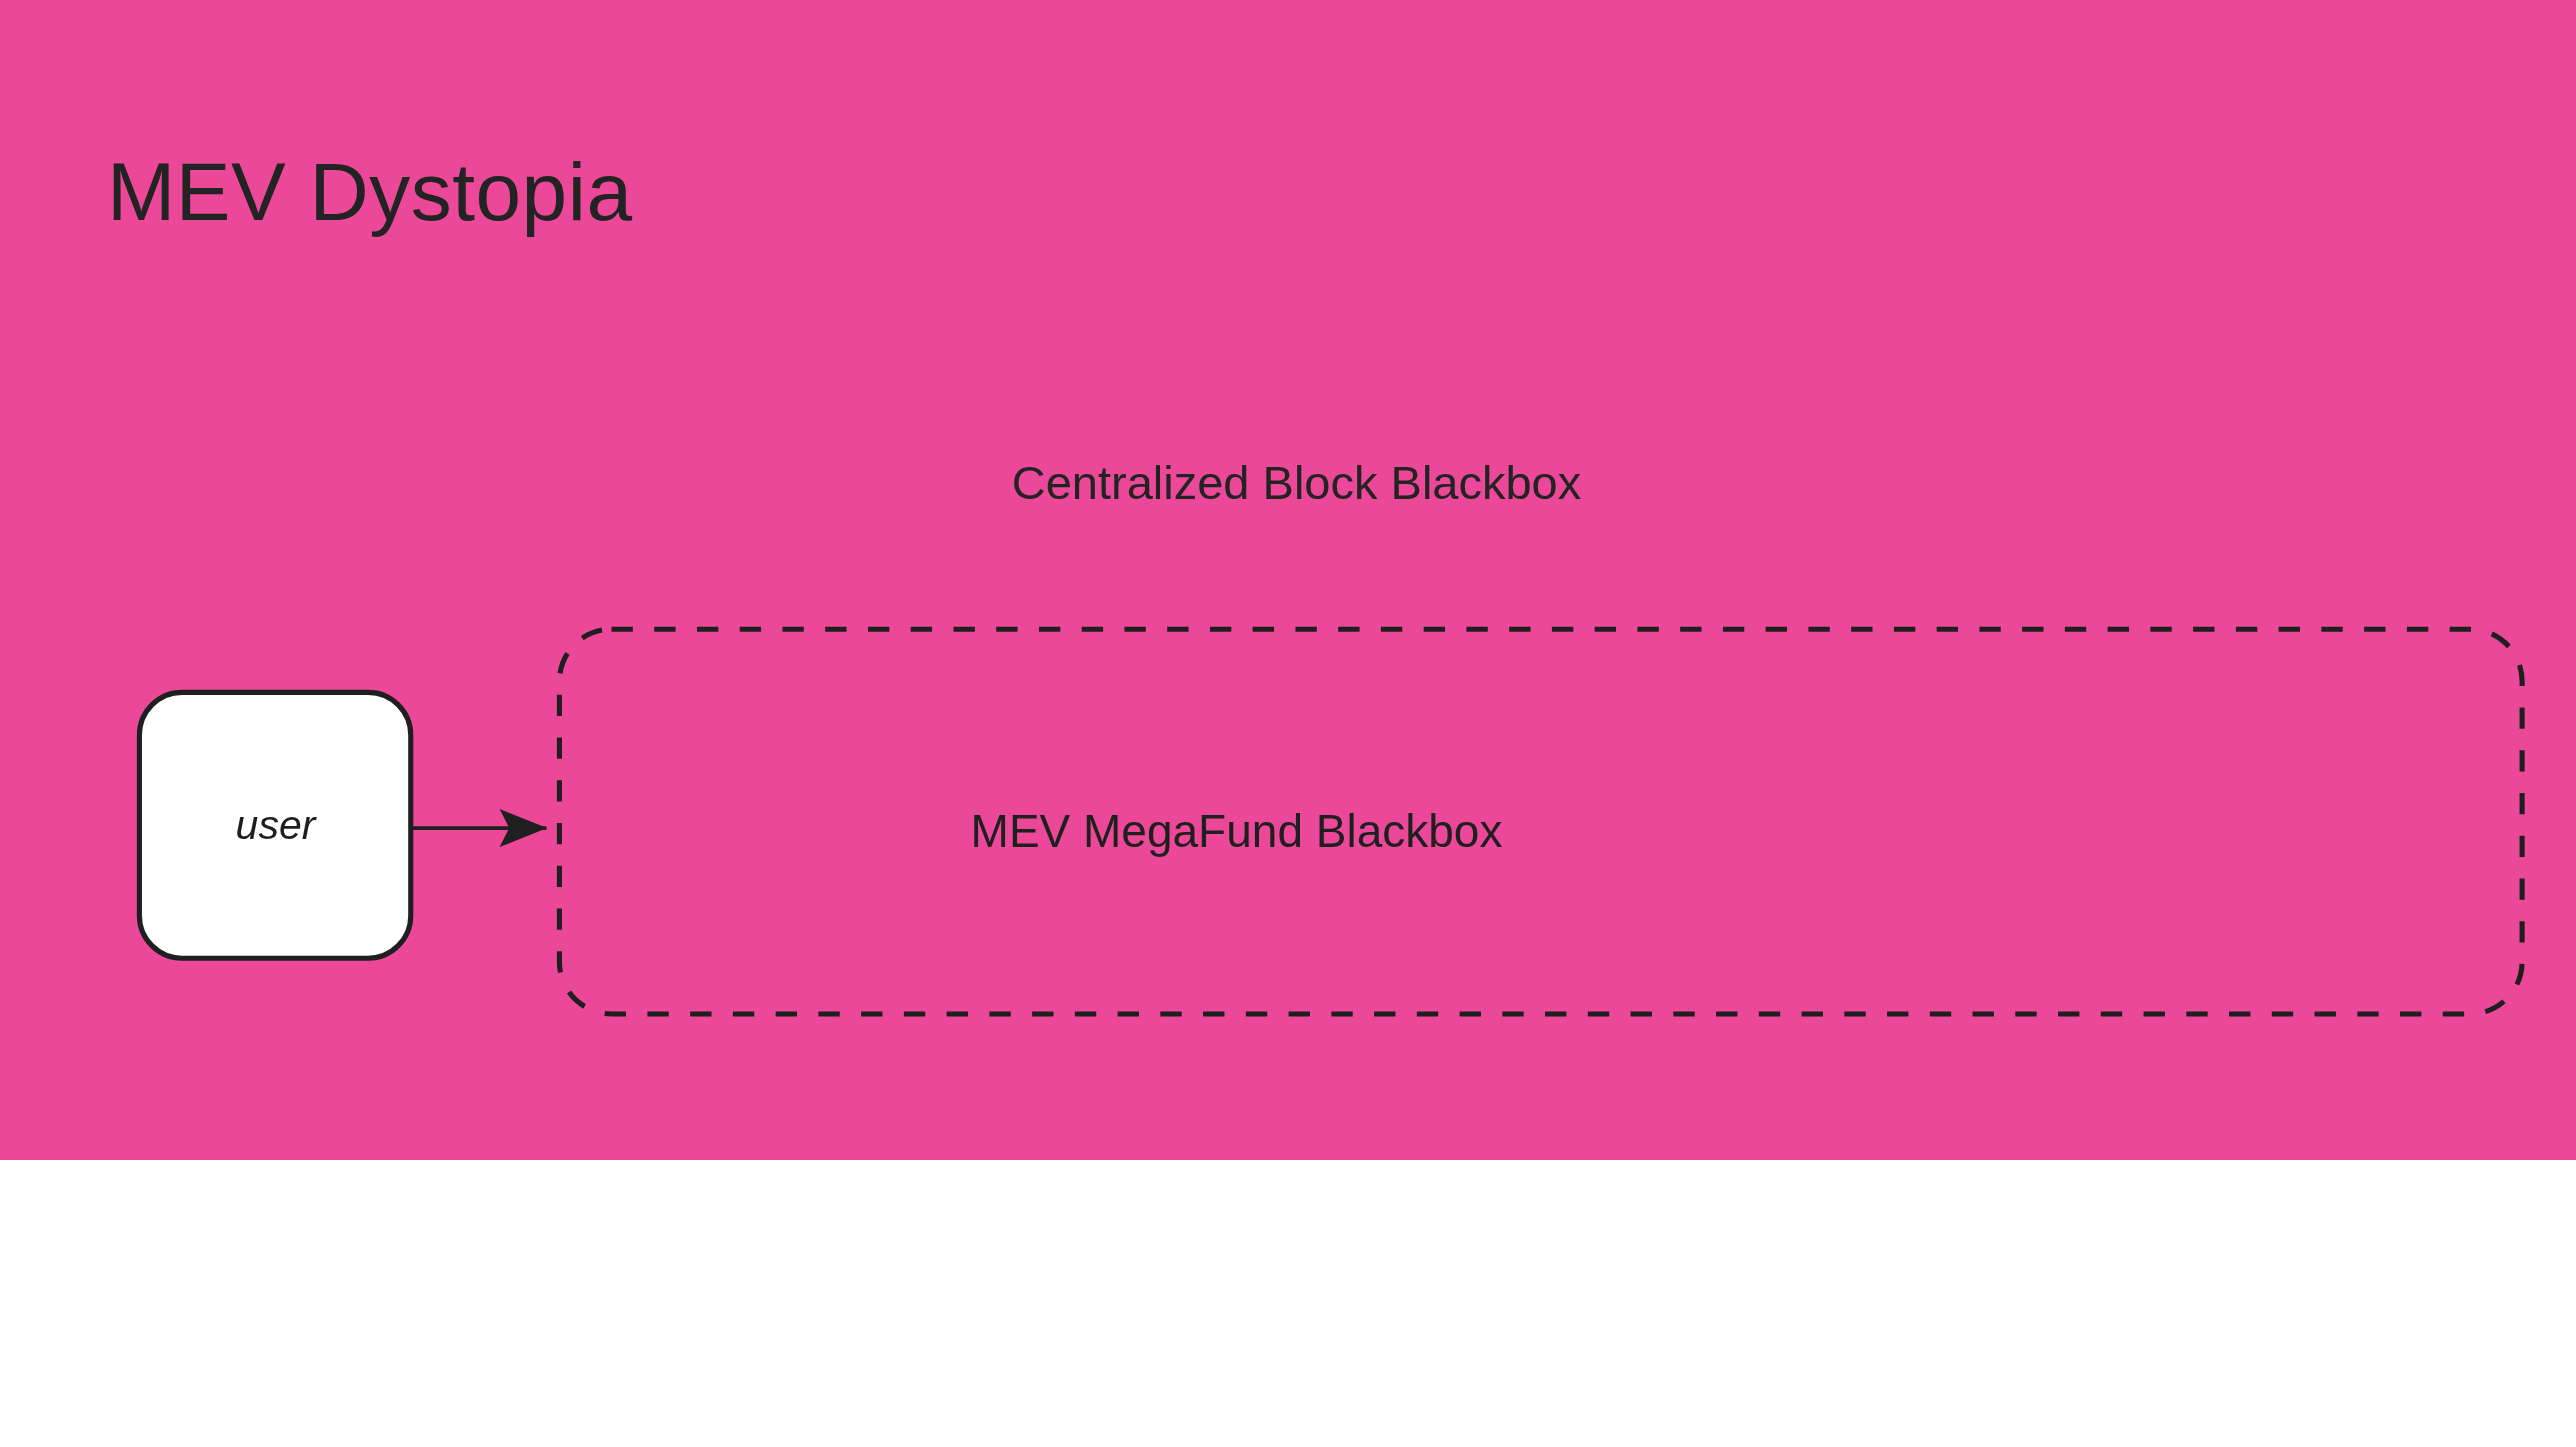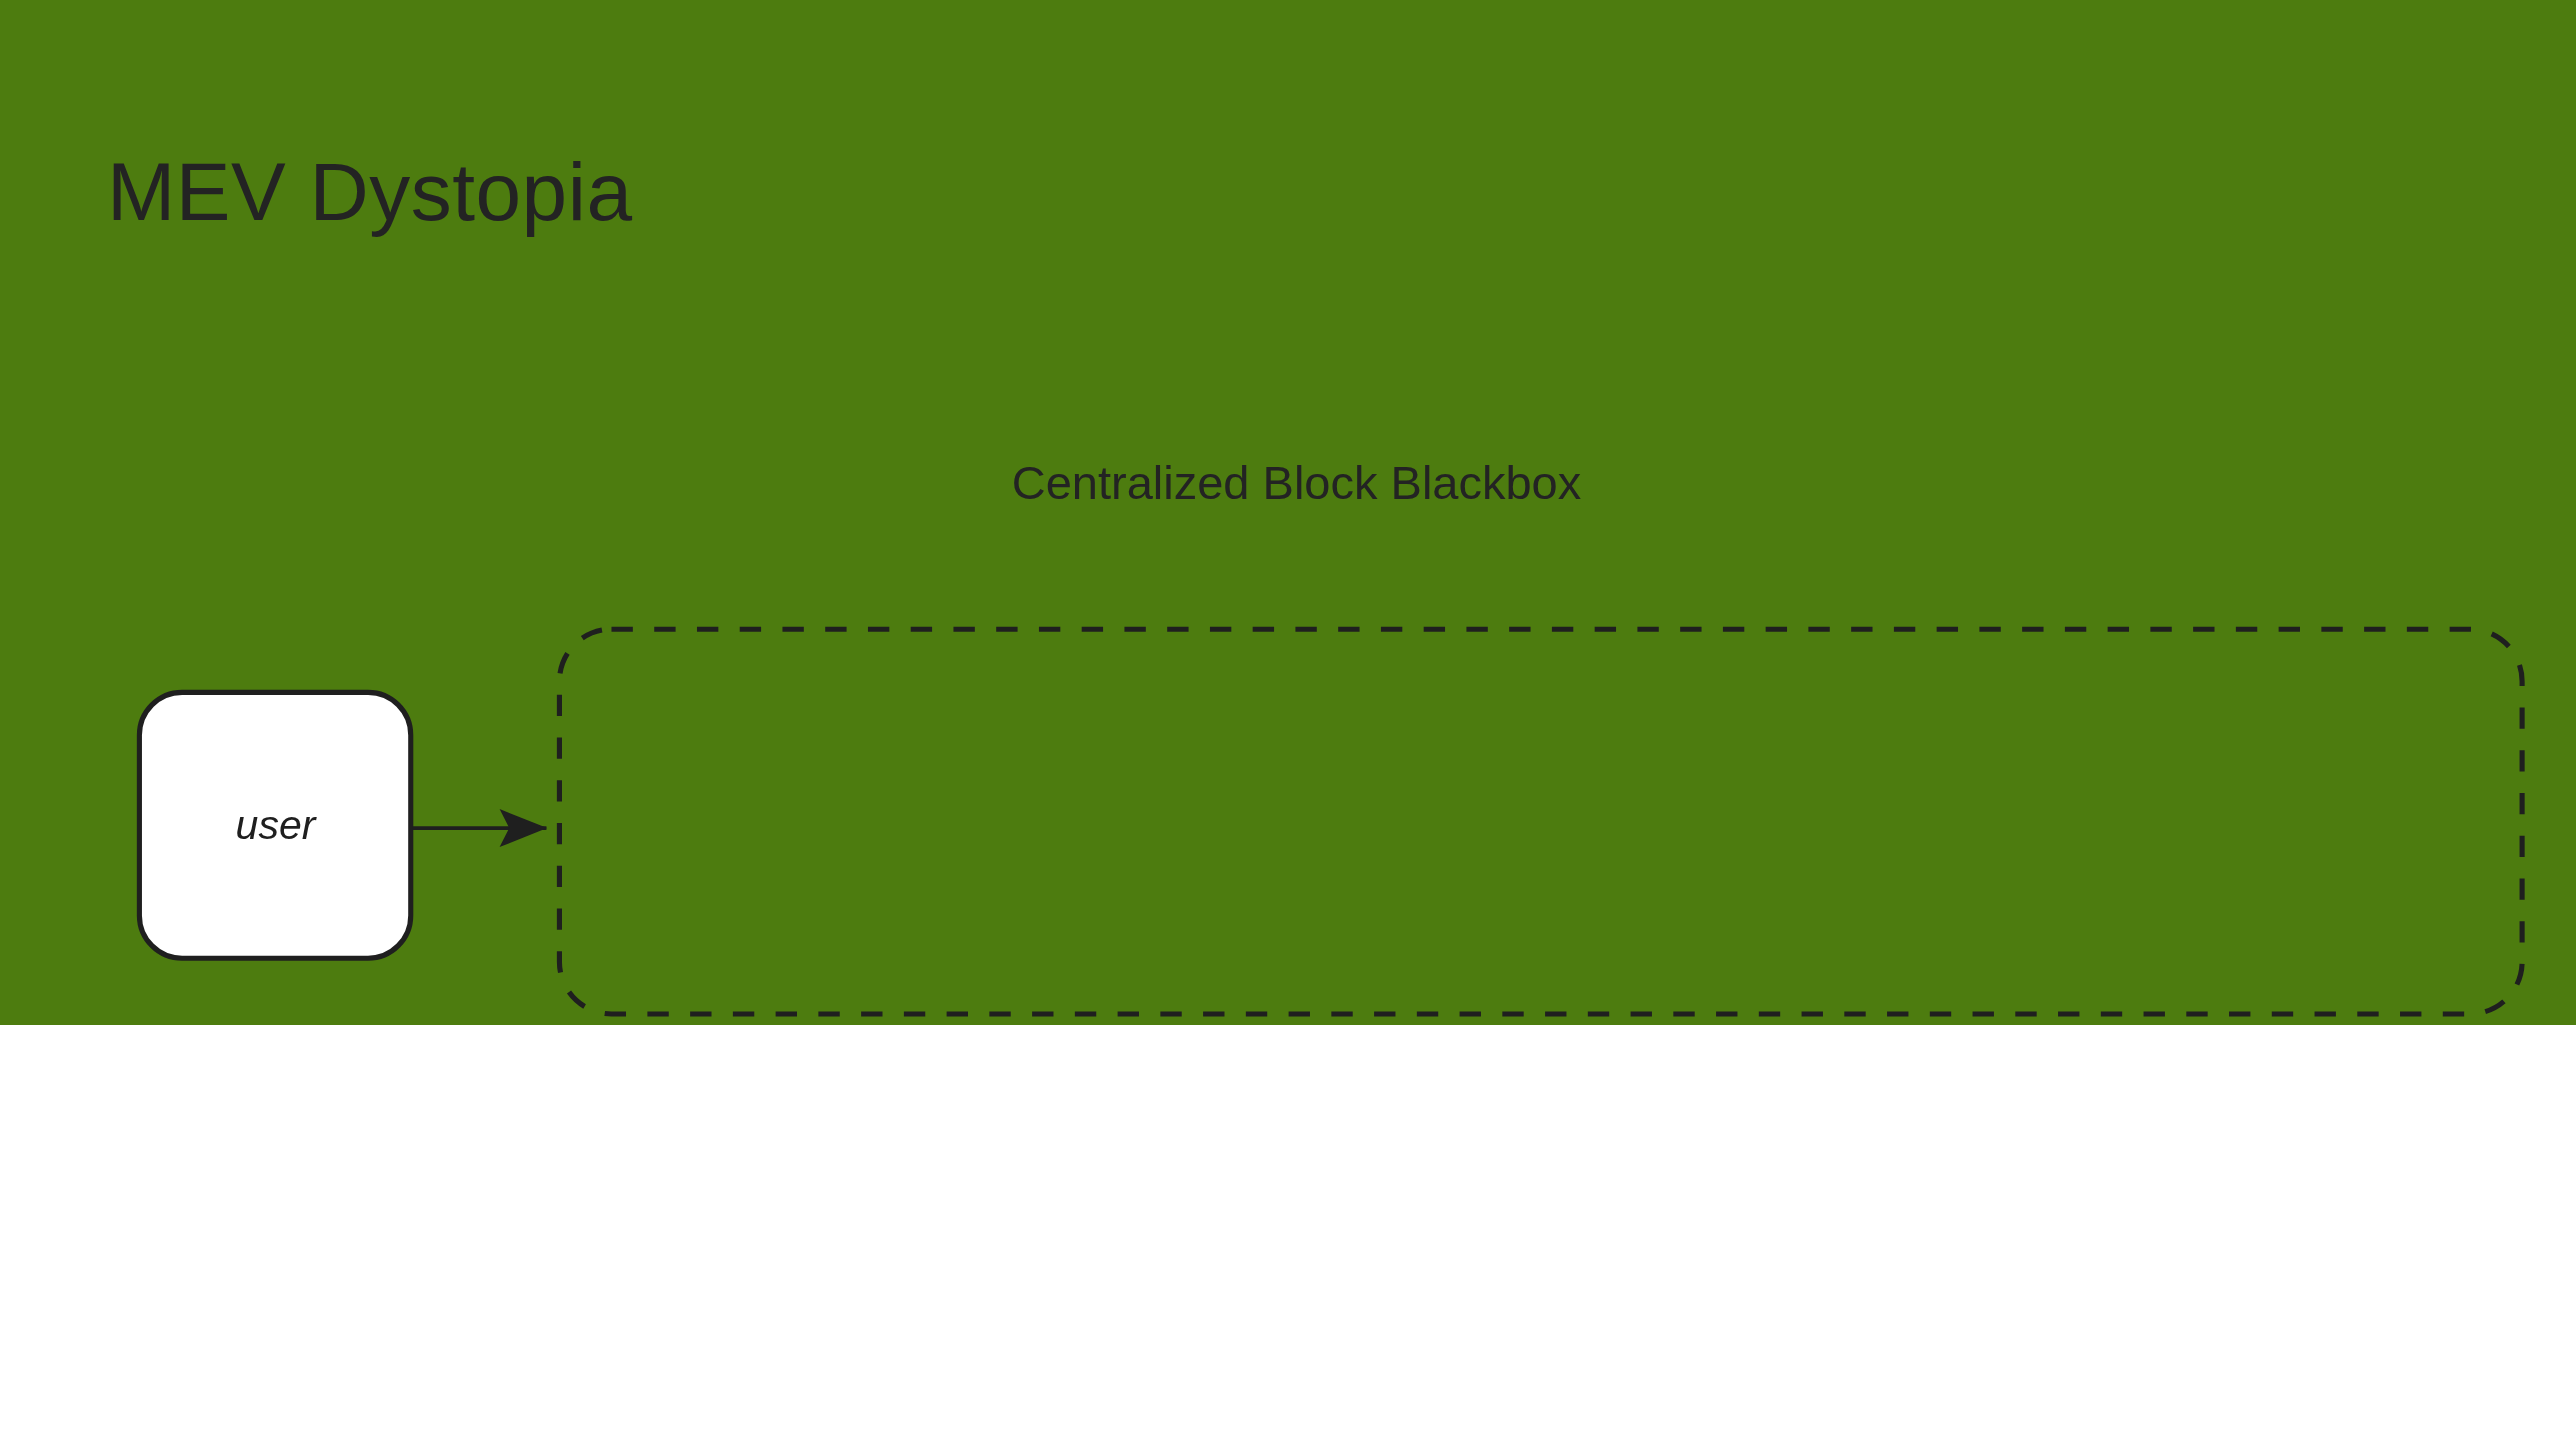--- a/index.html
+++ b/index.html
@@ -8,22 +8,22 @@
     padding: 0;
     background: #ffffff;
   }
   body {
     font-family: "Liberation Sans", "DejaVu Sans", sans-serif;
     -webkit-font-smoothing: antialiased;
   }
   #canvas {
     position: relative;
     width: 2576px;
-    height: 1025px;
-    background: #4d7c0f;
+    height: 1160px;
+    background: #ec4899;
     overflow: hidden;
   }
 
   
   #slide-title {
     position: absolute;
     left: 107px;
     top: 151px;
     font-size: 82px;
     font-weight: 300;
@@ -136,19 +136,20 @@
 
     <line x1="444" y1="891" x2="588" y2="891" stroke="#1f1f1f" stroke-width="4" marker-end="url(#arrow-right)"></line>
 
     <line x1="557" y1="1362" x2="1330" y2="1362" stroke="#1f1f1f" stroke-width="5" marker-end="url(#arrow-right-big)"></line>
 
     <line x1="1448" y1="1362" x2="2216" y2="1362" stroke="#1f1f1f" stroke-width="5" marker-start="url(#arrow-left-big)"></line>
   </svg>
 
   <div class="node-label" id="user-node-label">user</div>
 
+  <div class="node-label" id="blackbox-node-label">MEV MegaFund Blackbox</div>
 
   <div class="flow-value" id="flow-out-value">$</div>
 
   <div class="flow-value" id="flow-in-value">$</div>
 
 </div>
 
 
 </body></html>

